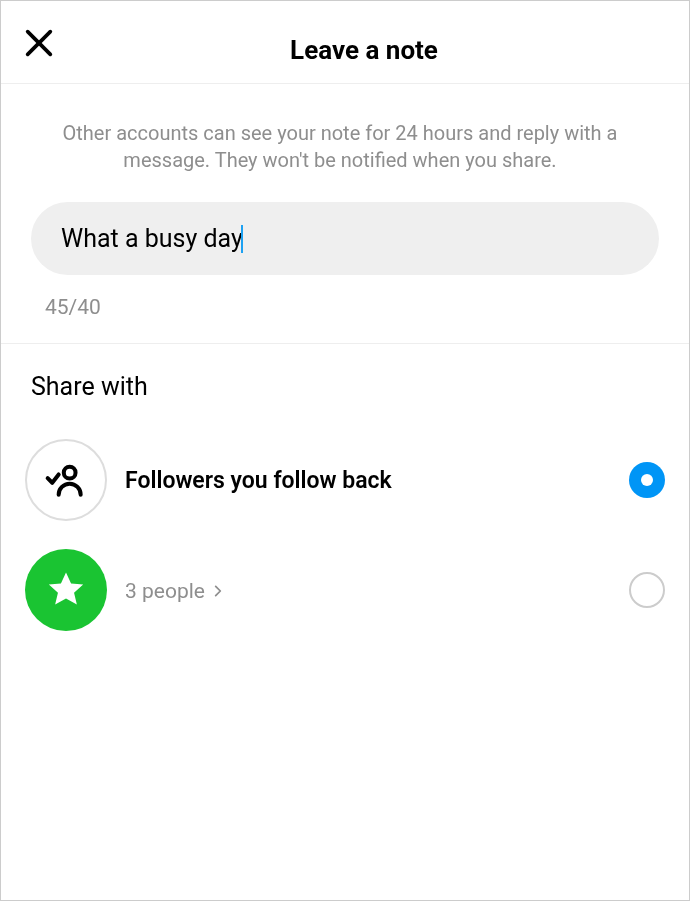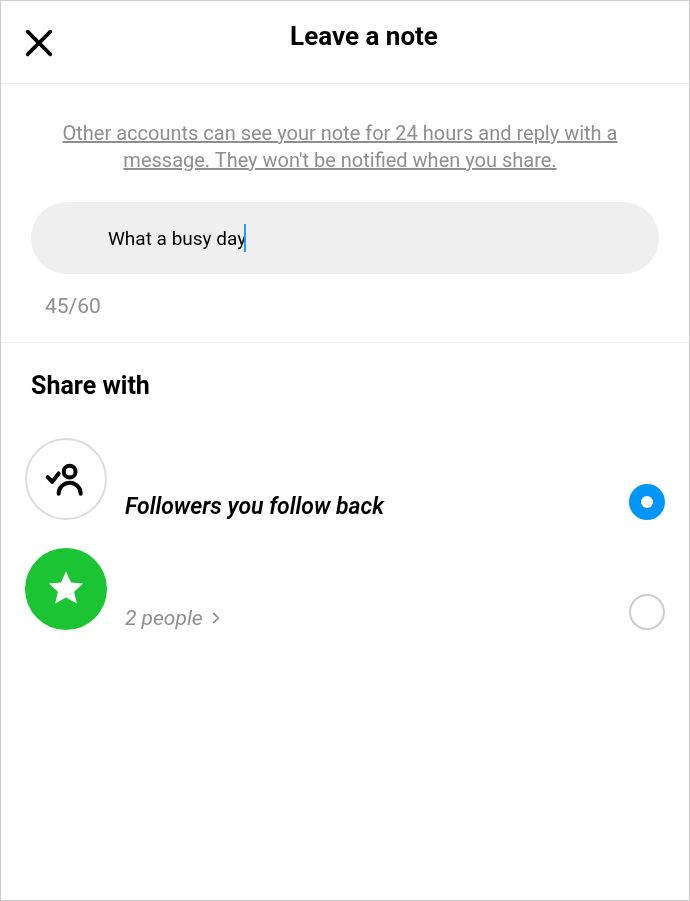--- a/index.html
+++ b/index.html
@@ -7,21 +7,21 @@
       font-family: -apple-system, BlinkMacSystemFont, "Segoe UI", Roboto, Helvetica, Arial, sans-serif;
       background: #fff;
       width: 690px;
       height: 901px;
       border: 1px solid #ccc;
       position: relative;
       overflow: hidden;
     }
     .header {
       display: flex;
-      align-items: flex-start;
+      align-items: flex-end;
       justify-content: space-between;
       padding: 20px 22px 18px 16px;
       border-bottom: 1px solid #eee;
     }
     .close-btn {
       width: 44px; height: 44px;
       display:flex;align-items:center;justify-content:center;
       cursor:pointer;
     }
     .title {
@@ -38,21 +38,20 @@
       cursor:pointer;
       padding: 6px 10px;
       border: 4px solid #e30613;
     }
     .info-text {
       text-align:center;
       color:#8e8e8e;
       font-size:20px;
       line-height:1.35;
       padding: 36px 30px 20px 20px;
-      text-decoration: underline;
     }
     .note-input-wrap {
       margin: 8px 30px 0 30px;
       background:#efefef;
       border-radius: 40px;
       padding: 22px 30px;
       display:flex;
       align-items:center;
       cursor:text;
     }
@@ -65,29 +64,28 @@
       margin-left:-2px;
     }
     .counter {
       margin: 20px 30px 24px 44px;
       color:#8e8e8e;
       font-size:21px;
     }
     .divider { height:1px; background:#eee; }
     .share-with-title {
       font-size:25px;
-      font-weight:700;
+      font-weight:400;
       margin: 28px 30px 24px 30px;
     }
     .option-row {
       display:flex;
-      align-items:flex-end;
+      align-items:center;
       padding: 14px 24px 14px 24px;
       cursor:pointer;
-      font-style:italic;
     }
     .option-icon {
       width:82px; height:82px;
       border-radius:50%;
       display:flex;align-items:center;justify-content:center;
       margin-right:18px;
       flex-shrink:0;
     }
     .option-icon.outline { border:2px solid #ddd; background:#fff; }
     .option-icon.green { background:#1ac432; }
@@ -118,25 +116,25 @@
       <line x1="4" y1="4" x2="20" y2="20"></line>
       <line x1="20" y1="4" x2="4" y2="20"></line>
     </svg>
   </div>
   <div class="title">Leave a note</div>
 </div>
 
 <div class="info-text">Other accounts can see your note for 24 hours and reply with a message. They won't be notified when you share.</div>
 
 <div class="note-input-wrap">
-  <span style="font-size:19px;margin-left:47px;">What a busy day</span>
+  <span style="font-size:25px;">What a busy day</span>
     <span class="cursor-bar"></span>
 </div>
 
-<div class="counter">45/60</div>
+<div class="counter">45/40</div>
 
 <div class="divider"></div>
 
 <div class="share-with-title">Share with</div>
 
 <div class="option-row">
   <div class="option-icon outline">
     <svg width="44" height="44" viewBox="0 0 24 24" fill="none" stroke="#000" stroke-width="2.2" stroke-linecap="round" stroke-linejoin="round">
       <circle cx="14" cy="8" r="3.2"></circle>
       <path d="M8 20c0-3.3 2.7-6 6-6s6 2.7 6 6"></path>
@@ -150,21 +148,21 @@
 </div>
 
 <div class="option-row">
   <div class="option-icon green">
     <svg width="42" height="42" viewBox="0 0 24 24" fill="#fff">
       <path d="M12 2l2.9 6.3 6.9.6-5.2 4.6 1.6 6.8L12 16.9l-6.2 3.4 1.6-6.8L2.2 8.9l6.9-.6L12 2z"></path>
     </svg>
   </div>
   <div class="option-text">
     <div class="option-sub">
-      <span>2 people</span>
+      <span>3 people</span>
       <span class="chevron">
         <svg width="14" height="14" viewBox="0 0 24 24" fill="none" stroke="#8e8e8e" stroke-width="3" stroke-linecap="round" stroke-linejoin="round">
           <polyline points="8,4 16,12 8,20"></polyline>
         </svg>
       </span>
     </div>
   </div>
   <div class="radio unselected"></div>
 </div>
 

